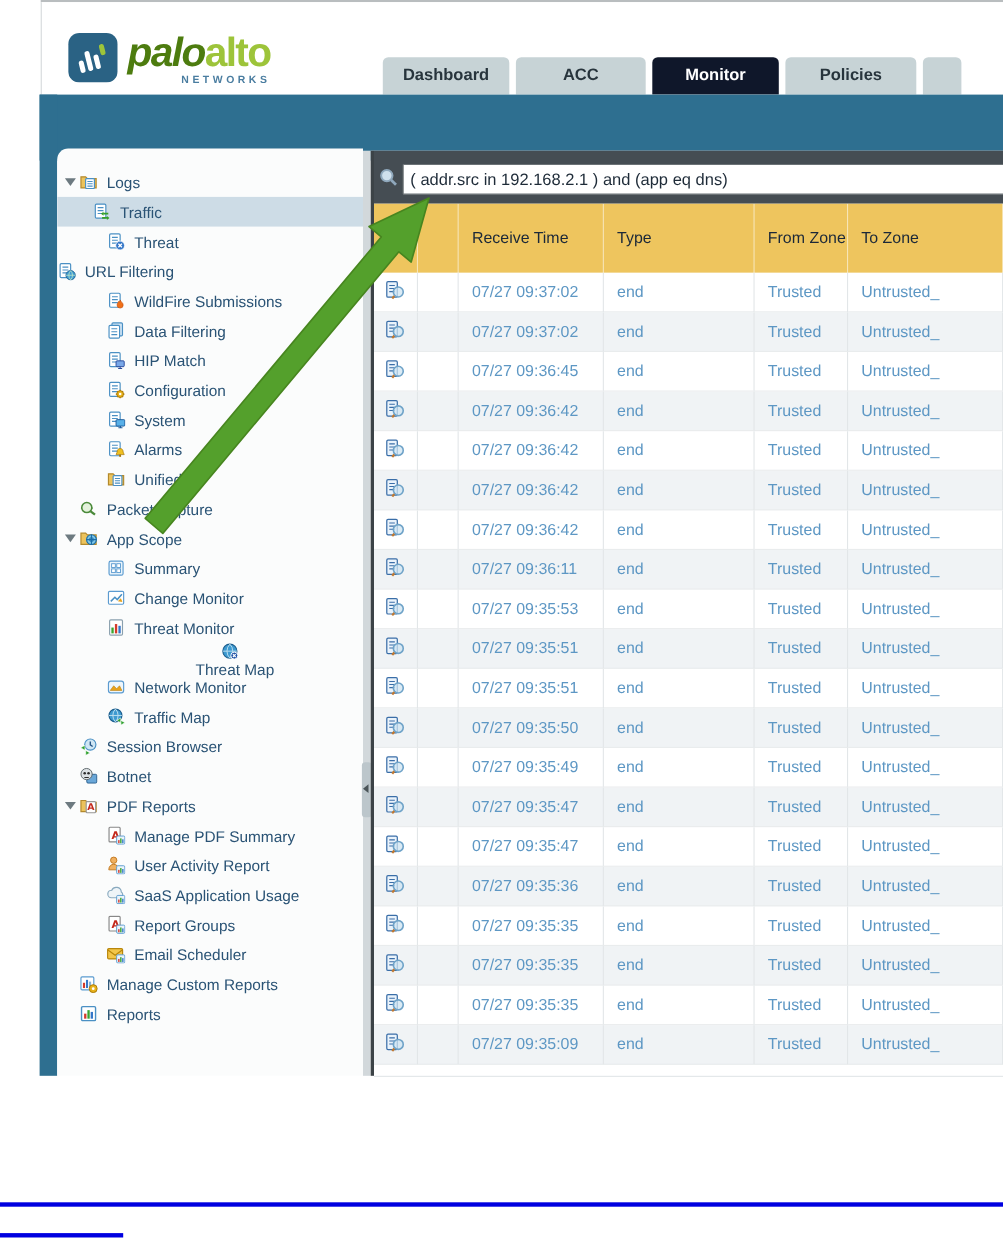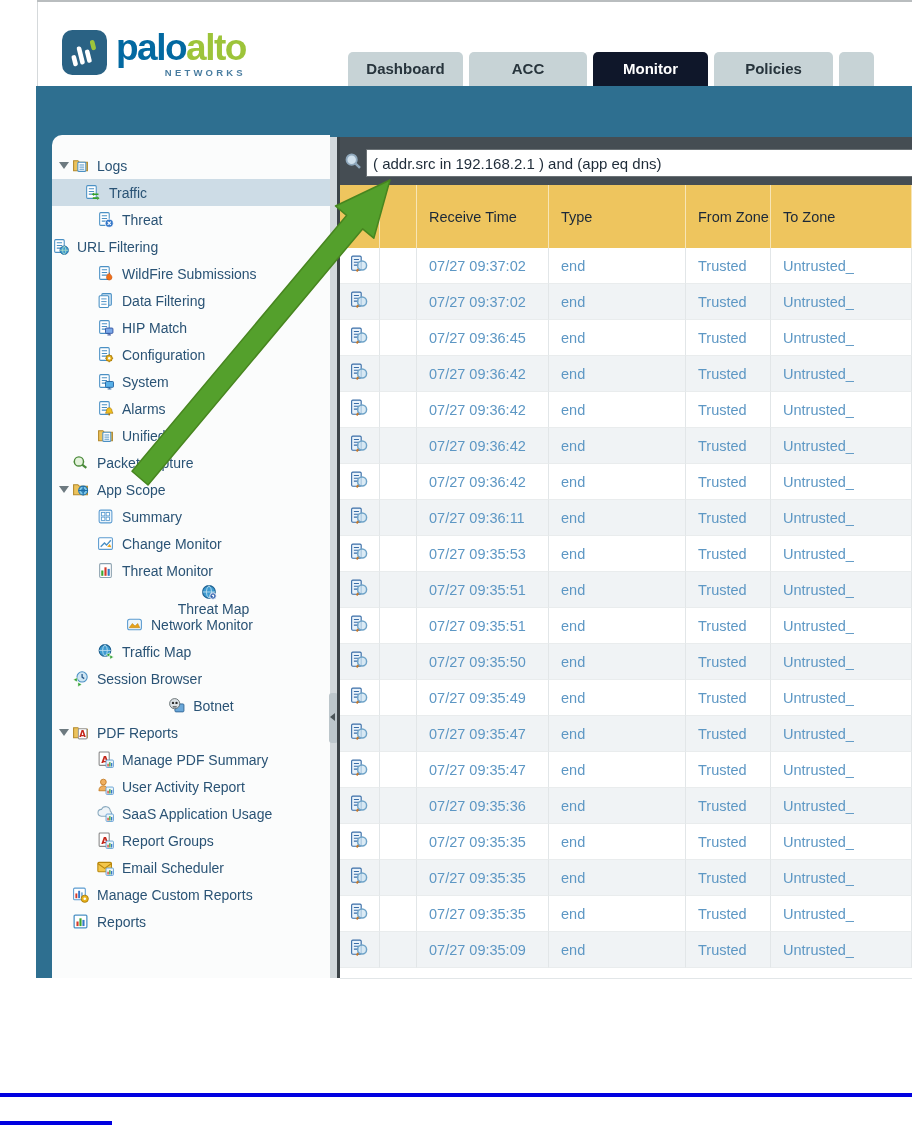--- a/index.html
+++ b/index.html
@@ -5,21 +5,21 @@
   html,body{margin:0;padding:0;background:#fff;}
   .page{position:relative;width:912px;height:1127px;background:#fff;overflow:hidden;
         font-family:"Liberation Sans","DejaVu Sans",sans-serif;}
 
   
   .top-hairline{position:absolute;left:37px;top:0;width:875px;height:2px;background:#b9bdbf;}
   .header{position:absolute;left:37px;top:2px;width:875px;height:84px;background:#fff;border-left:1px solid #d5d9db;}
   .logo{position:absolute;left:24px;top:28px;display:flex;align-items:flex-start;}
   .logo-badge{width:45px;height:45px;margin-right:9px;}
   .logo-word{font-weight:bold;font-size:37px;letter-spacing:-1.5px;line-height:36px;}
-  .logo-palo{color:#0369a1;} .logo-alto{color:#9dc43a;}
+  .logo-palo{color:#4d7c0f;font-style:italic;} .logo-alto{color:#9dc43a;}
   .logo-sub{font-size:9.5px;letter-spacing:3.2px;color:#4a7da0;text-align:right;margin-top:1px;font-weight:bold;}
 
   
   .tab-bar{position:absolute;left:348px;top:52px;height:34px;display:flex;gap:6px;}
   .tab{height:34px;line-height:34px;text-align:center;background:#c7d3d6;border-radius:5px 5px 0 0;
        font-size:15px;font-weight:bold;color:#27343c;cursor:pointer;flex:none;}
   .tab.active{background:#0f172a;color:#fff;}
 
   
   .teal-band{position:absolute;left:36px;top:86px;width:876px;height:60px;background:#2e6f90;}
@@ -284,21 +284,21 @@
         <span class="sb-icon">
           <svg width="17" height="17" viewBox="0 0 16 16">
             <circle cx="7.5" cy="7.5" r="6" fill="#3d9ad0" stroke="#1c5e8e"></circle>
             <path d="M1.5 7.5h12M7.5 1.5a8.5 8.5 0 010 12M7.5 1.5a8.5 8.5 0 000 12" stroke="#bfe0f0" fill="none" stroke-width="0.8"></path>
             <circle cx="11.3" cy="11.3" r="3" fill="#2456a8" stroke="#fff" stroke-width="0.8"></circle>
             <path d="M10.1 10.1l2.4 2.4M12.5 10.1l-2.4 2.4" stroke="#fff" stroke-width="1"></path>
           </svg>
         </span>
         <span>Threat Map</span>
       </div>
-      <div class="sb-item" style="padding-left: 45px; margin-left: 29px;">
+      <div class="sb-item" style="padding-left: 45px;">
         <span class="sb-icon">
           <svg width="17" height="17" viewBox="0 0 16 16">
             <rect x="1.5" y="3" width="13" height="10" rx="2" fill="#eef6fb" stroke="#5b9bd0"></rect>
             <path d="M3 11l3-4 2.5 2.5L11 7l2 4z" fill="#e8a21a" stroke="#b87e10" stroke-width="0.5"></path>
           </svg>
         </span>
         <span>Network Monitor</span>
       </div>
       <div class="sb-item" style="padding-left: 45px;">
         <span class="sb-icon">
@@ -315,21 +315,21 @@
         <span class="sb-icon">
           <svg width="17" height="17" viewBox="0 0 16 16">
             <circle cx="9.5" cy="6.5" r="4.8" fill="#cfe6f4" stroke="#4a90c4"></circle>
             <path d="M9.5 3.8v2.9l2 1.4" stroke="#2a5a8a" fill="none" stroke-width="1.2"></path>
             <path d="M1.3 9.2l3.6-2.1v4.2z" fill="#2da02c" stroke="#fff" stroke-width="0.5"></path>
             <path d="M9.2 13.6l-3.6 2.1v-4.2z" fill="#2da02c" stroke="#fff" stroke-width="0.5"></path>
           </svg>
         </span>
         <span>Session Browser</span>
       </div>
-      <div class="sb-item" style="padding-left: 20px; justify-content: center;">
+      <div class="sb-item" style="padding-left: 20px;">
         <span class="sb-icon">
           <svg width="17" height="17" viewBox="0 0 16 16">
             <rect x="6.5" y="6.5" width="8.5" height="7.5" rx="1" fill="#6aa7d8" stroke="#2a6090" stroke-width="0.8"></rect>
             <circle cx="6.3" cy="6.3" r="4.8" fill="#dce1e4" stroke="#5a6468" stroke-width="0.8"></circle>
             <circle cx="4.7" cy="5.6" r="1.1" fill="#2c2c2c"></circle>
             <circle cx="8" cy="5.6" r="1.1" fill="#2c2c2c"></circle>
             <path d="M4.4 9.3h3.8" stroke="#2c2c2c" stroke-width="0.9"></path>
           </svg>
         </span>
         <span>Botnet</span>

